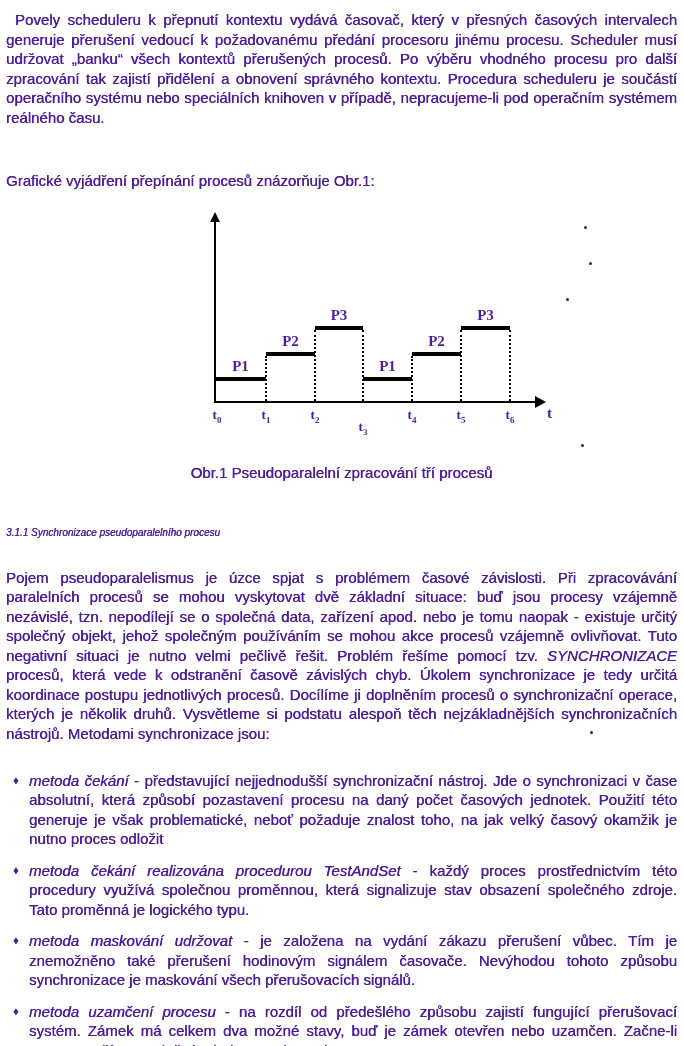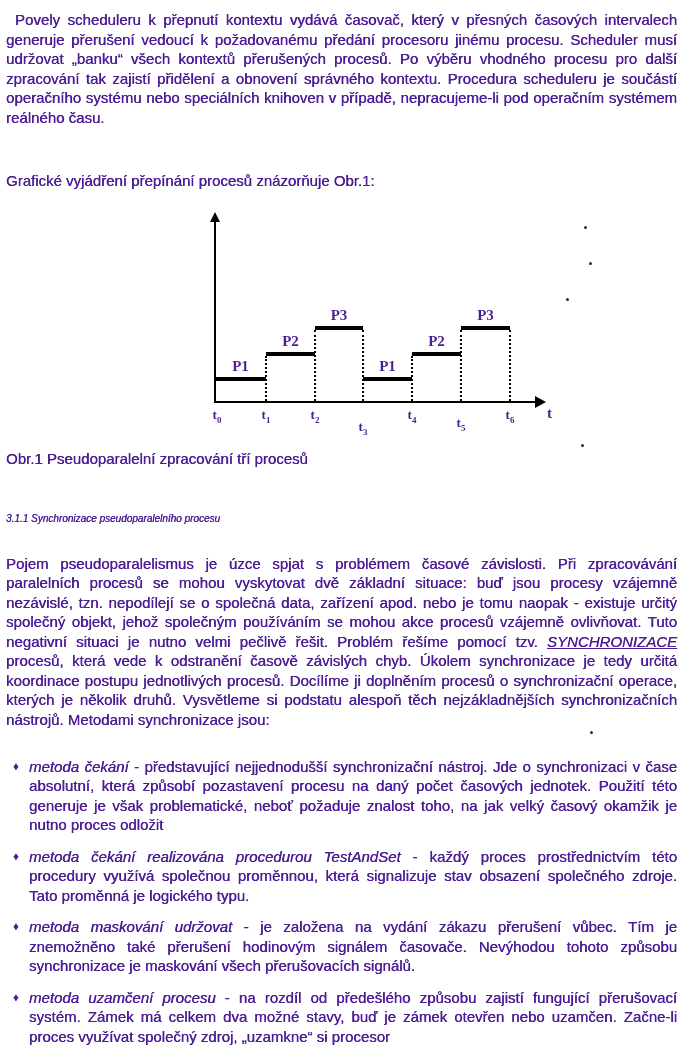--- a/index.html
+++ b/index.html
@@ -26,24 +26,24 @@
   .axis{background:#000;}
   .arrow-up{width:0;height:0;border-left:5px solid transparent;border-right:5px solid transparent;border-bottom:10px solid #000;}
   .arrow-right{width:0;height:0;border-top:6px solid transparent;border-bottom:6px solid transparent;border-left:11px solid #000;}
   .ylab{font-family:"Liberation Serif",serif;font-weight:bold;font-size:15px;line-height:21px;text-align:center;text-shadow:none;}
   .xlab{font-family:"Liberation Serif",serif;font-weight:bold;font-size:15px;text-shadow:none;}
   .tick{font-family:"Liberation Serif",serif;font-weight:bold;font-size:13px;transform:translateX(-50%);text-shadow:none;white-space:nowrap;}
   .tick sub{font-size:9px;}
   .seg{background:#000;height:4px;}
   .seglabel{font-family:"Liberation Serif",serif;font-weight:bold;font-size:15px;transform:translateX(-50%);text-shadow:none;}
   .dot{width:0;border-left:2px dotted #000;}
-  .caption{margin-top:27px;}
+  .caption{text-align:center;margin-top:41px;}
   .heading{margin:41px 0 0 0;font-size:10px;font-weight:normal;font-style:italic;}
   .p2{margin-top:25px;min-height:195px;}
-  .em{font-style:italic;text-decoration:underline;}
+  .em{font-style:italic;}
   .bullets{list-style:none;margin:8px 0 0 0;padding:0;}
   .bullets li{position:relative;padding-left:23px;text-align:justify;}
   .bullets li + li{margin-top:12px;}
   .marker{position:absolute;left:7px;top:0;font-size:11px;}
   .lead{font-style:italic;}
   .speck{position:absolute;width:3px;height:3px;background:#2a2a2a;border-radius:50%;}
 </style>
 </head>
 <body>
 
@@ -57,21 +57,21 @@
       <div class="axis" style="left: 208px; top: 12px; width: 2px; height: 181px;"></div>
       <div class="arrow-up" style="left: 204px; top: 2px;"></div>
       <div class="axis" style="left: 208px; top: 191px; width: 322px; height: 2px;"></div>
       <div class="arrow-right" style="left: 529px; top: 186px;"></div>
       <div class="xlab" style="left: 541px; top: 194px;">t</div>
       <div class="tick" style="left: 211px; top: 195px;">t<sub>0</sub></div>
       <div class="tick" style="left: 260px; top: 195px;">t<sub>1</sub></div>
       <div class="tick" style="left: 309px; top: 195px;">t<sub>2</sub></div>
       <div class="tick" style="left: 357px; top: 195px; margin-top: 12px;">t<sub>3</sub></div>
       <div class="tick" style="left: 406px; top: 195px;">t<sub>4</sub></div>
-      <div class="tick" style="left: 455px; top: 203px;">t<sub>5</sub></div>
+      <div class="tick" style="left: 455px; top: 195px;">t<sub>5</sub></div>
       <div class="tick" style="left: 504px; top: 195px;">t<sub>6</sub></div>
       <div class="seg" style="left: 209px; top: 167px; width: 51px;"></div>
       <div class="seglabel" style="left: 234.5px; top: 147px;">P1</div>
       <div class="seg" style="left: 260px; top: 142px; width: 49px;"></div>
       <div class="seglabel" style="left: 284.5px; top: 122px;">P2</div>
       <div class="seg" style="left: 309px; top: 116px; width: 48px;"></div>
       <div class="seglabel" style="left: 333px; top: 96px;">P3</div>
       <div class="seg" style="left: 357px; top: 167px; width: 49px;"></div>
       <div class="seglabel" style="left: 381.5px; top: 147px;">P1</div>
       <div class="seg" style="left: 406px; top: 142px; width: 49px;"></div>

